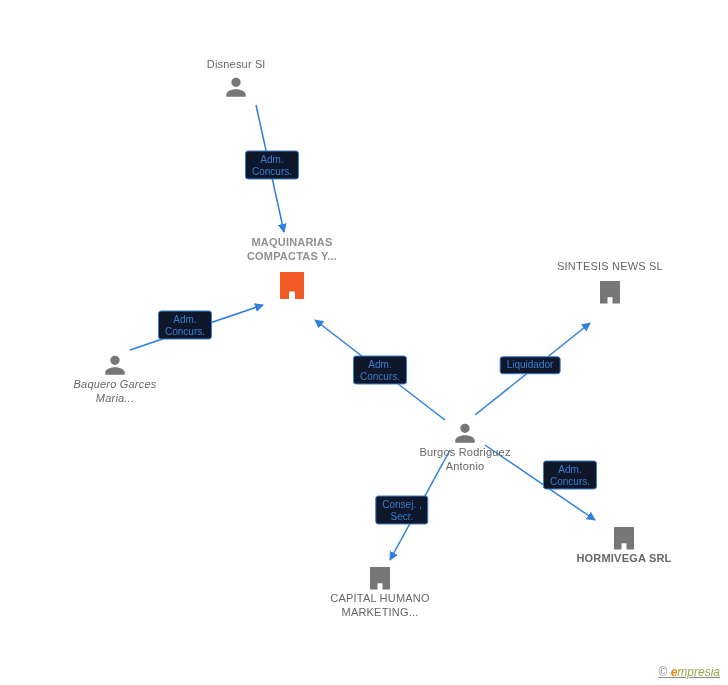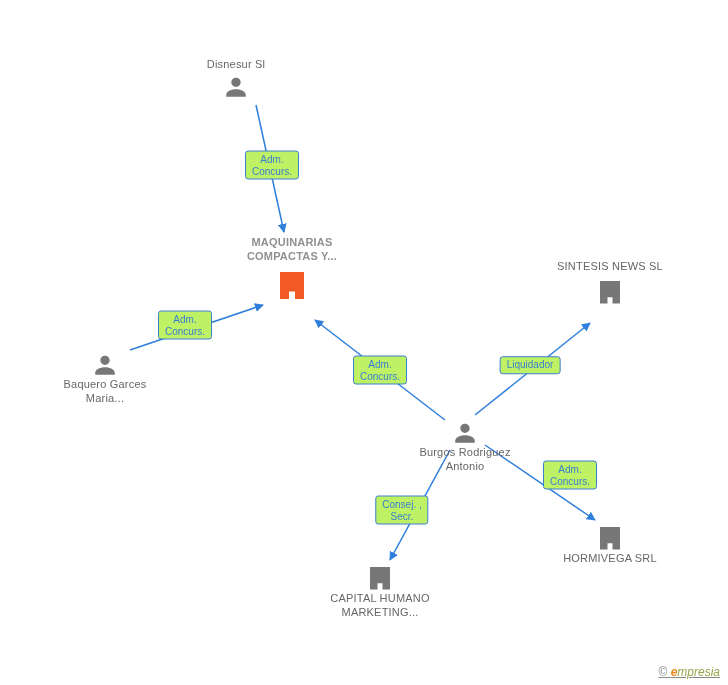--- a/index.html
+++ b/index.html
@@ -44,21 +44,21 @@
     display: block;
     margin: 2px auto 0 auto;
   }
   .node.person .icon { width: 26px; height: 26px; }
   .node.company .icon { width: 30px; height: 30px; }
   .node.company.central .icon { width: 36px; height: 36px; }
 
   .edge-label {
     position: absolute;
     transform: translate(-50%, -50%);
-    background: #bef264;
+    background: #0f172a;
     border: 1px solid #3b7ed1;
     border-radius: 3px;
     padding: 2px 6px;
     color: #3b7ed1;
     font-size: 10px;
     line-height: 1.15;
     text-align: center;
     white-space: pre-line;
     pointer-events: auto;
   }
@@ -127,21 +127,21 @@
 
   <div class="node company central" style="left:292px; top:236px;text-align:center;">
     <div class="label bold">MAQUINARIAS
 COMPACTAS
 Y...</div>
     <svg class="icon" viewBox="0 0 24 24">
       <path fill="#f15a24" d="M4 22V4h16v18h-6v-5h-4v5H4zm3-14h3v3H7V8zm0 5h3v3H7v-3zm7-5h3v3h-3V8zm0 5h3v3h-3v-3z"></path>
     </svg>
   </div>
 
-  <div class="node person" style="left:105px; top:350px;">
+  <div class="node person" style="left:115px; top:350px;font-style:italic;">
     <svg class="icon" viewBox="0 0 24 24">
       <path fill="#777777" d="M12 12c2.4 0 4.3-1.9 4.3-4.3S14.4 3.4 12 3.4 7.7 5.3 7.7 7.7 9.6 12 12 12zm0 2c-3.3 0-9 1.6-9 5v2h18v-2c0-3.4-5.7-5-9-5z"></path>
     </svg>
     <div class="label">Baquero
 Garces
 Maria...</div>
   </div>
 
   <div class="node person" style="left:465px; top:418px;text-align:center;">
     <svg class="icon" viewBox="0 0 24 24">
@@ -153,21 +153,21 @@
   </div>
 
   <div class="node company" style="left:610px; top:260px;">
     <div class="label">SINTESIS
 NEWS SL</div>
     <svg class="icon" viewBox="0 0 24 24">
       <path fill="#777777" d="M4 22V4h16v18h-6v-5h-4v5H4zm3-14h3v3H7V8zm0 5h3v3H7v-3zm7-5h3v3h-3V8zm0 5h3v3h-3v-3z"></path>
     </svg>
   </div>
 
-  <div class="node company" style="left:610px; top:520px;">
+  <div class="node company" style="left:624px; top:520px;font-weight:bold;">
     <svg class="icon" viewBox="0 0 24 24">
       <path fill="#777777" d="M4 22V4h16v18h-6v-5h-4v5H4zm3-14h3v3H7V8zm0 5h3v3H7v-3zm7-5h3v3h-3V8zm0 5h3v3h-3v-3z"></path>
     </svg>
     <div class="label">HORMIVEGA SRL</div>
   </div>
 
   <div class="node company" style="left:380px; top:560px;">
     <svg class="icon" viewBox="0 0 24 24">
       <path fill="#777777" d="M4 22V4h16v18h-6v-5h-4v5H4zm3-14h3v3H7V8zm0 5h3v3H7v-3zm7-5h3v3h-3V8zm0 5h3v3h-3v-3z"></path>
     </svg>

